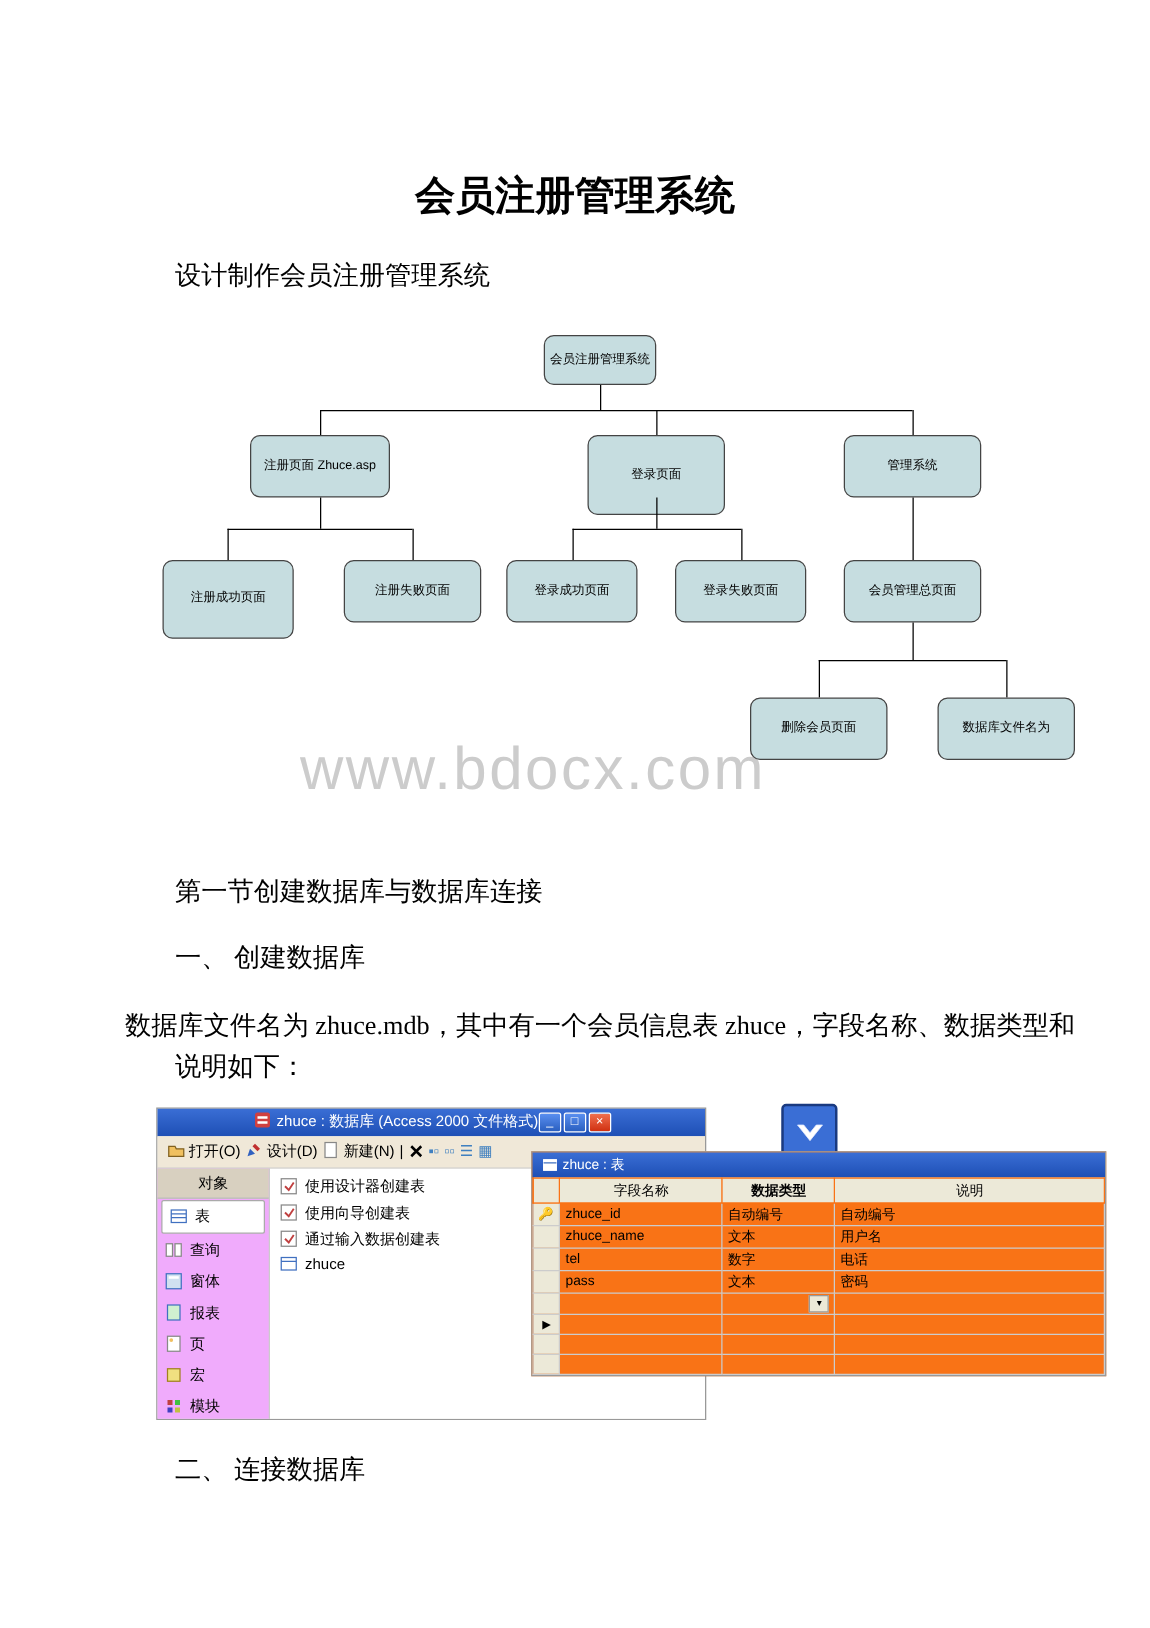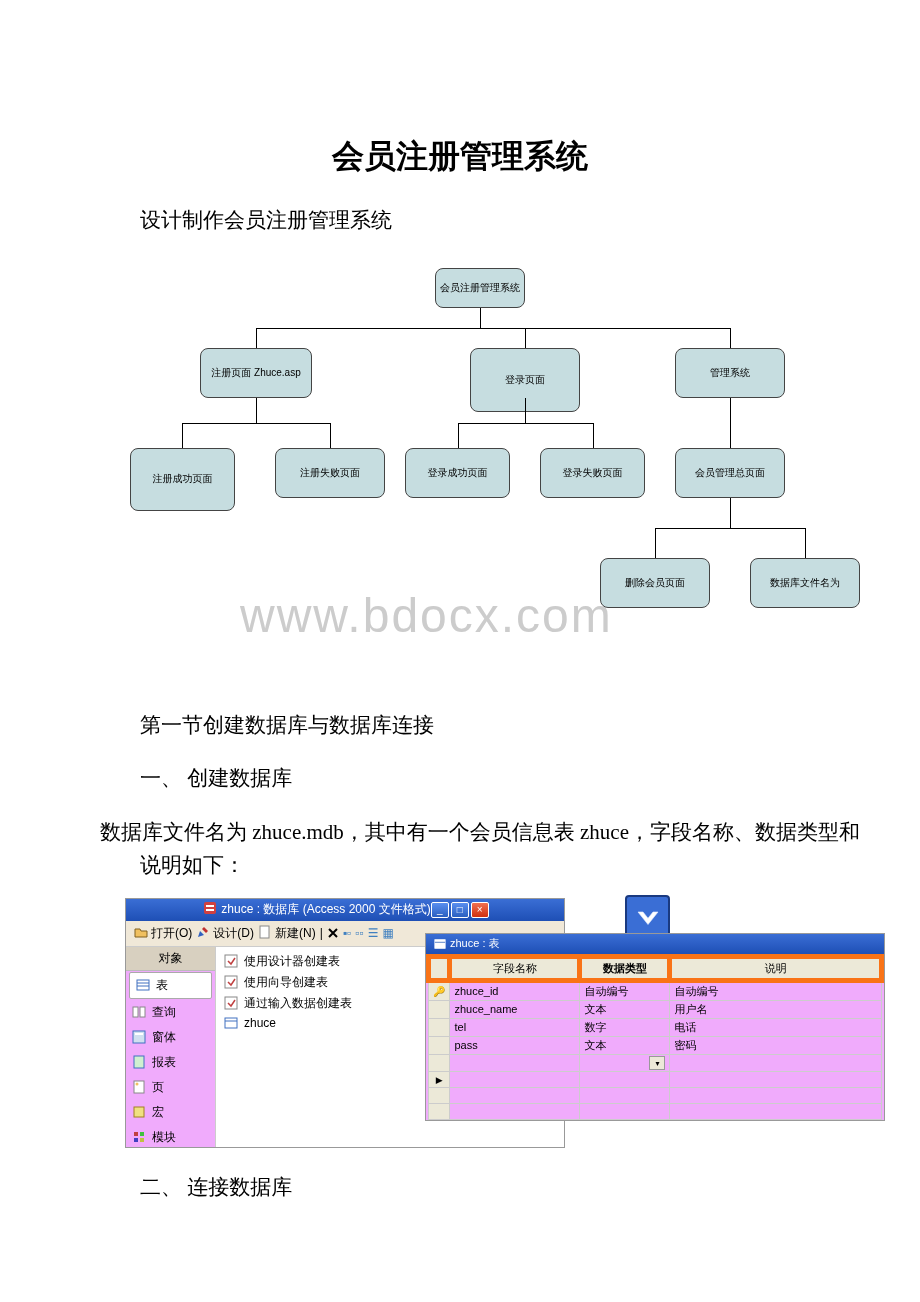--- a/index.html
+++ b/index.html
@@ -134,41 +134,41 @@
   .side-item.active { background: #fff; border: 1px solid #aaa; border-radius: 2px; margin: 1px 3px; }
   .side-icon { width: 14px; height: 14px; display: inline-block; }
   .db-list { flex: 1; background: #fff; padding: 4px; }
   .list-item { display: flex; align-items: center; gap: 6px; padding: 2px 4px; font-size: 12px; }
   .list-icon { width: 14px; height: 14px; display: inline-block; }
 
   .win-table {
     position: absolute;
     left: 300px; top: 35px;
     width: 460px;
-    background: #f0abfc;
+    background: #f97316;
     border: 1px solid #999;
     font-family: Tahoma, sans-serif;
     font-size: 11px;
   }
   .tbl-head {
     background: linear-gradient(to bottom, #3a6ed5, #1e4fb5);
     color: #fff;
     height: 20px;
     display: flex;
     align-items: center;
     padding-left: 8px;
   }
   table.fields {
     width: 100%;
     border-collapse: collapse;
     font-size: 11px;
   }
   table.fields th {
     background: #ece9d8;
-    border: 5px solid #f97316;
+    border: 1px solid #f97316;
     padding: 2px 4px;
     font-weight: normal;
     text-align: center;
   }
   table.fields td {
     border: 1px solid #ccc;
     padding: 1px 4px;
     height: 16px;
   }
   .rowhdr {
@@ -244,21 +244,21 @@
 
   <div class="dline" style="left:630px; top:230px; width:1px; height:30px;"></div>
   <div class="dline" style="left:555px; top:260px; width:150px; height:1px;"></div>
   <div class="dline" style="left:555px; top:260px; width:1px; height:30px;"></div>
   <div class="dline" style="left:705px; top:260px; width:1px; height:30px;"></div>
 
   <div class="dnode" style="left:500px; top:290px; width:110px; height:50px;">删除会员页面</div>
   <div class="dnode" style="left:650px; top:290px; width:110px; height:50px;">数据库文件名为</div>
 </div>
 
-<p class="para" style="margin-top:41px;">第一节创建数据库与数据库连接</p>
+<p class="para" style="margin-top:29px;">第一节创建数据库与数据库连接</p>
 <p class="para" style="margin-top:20px;">一、 创建数据库</p>
 <p class="para-wide" style="margin-top:20px; margin-left:140px; text-indent:-40px; padding-left:0;">数据库文件名为 zhuce.mdb，其中有一个会员信息表 zhuce，字段名称、数据类型和说明如下：</p>
 
 <div class="screenshots">
 
   <div class="nav-arrow">
     <svg viewBox="0 0 24 24">
         <path d="M4 8 L12 18 L20 8 L16 8 L12 13 L8 8 Z" fill="#fff" stroke="#dfe8ff" stroke-width="0.5"></path>
       </svg>
   </div>

